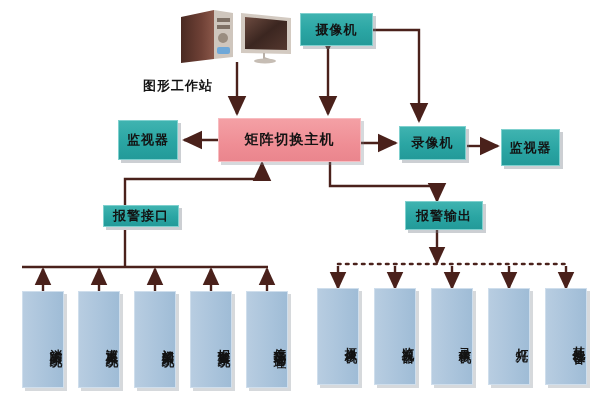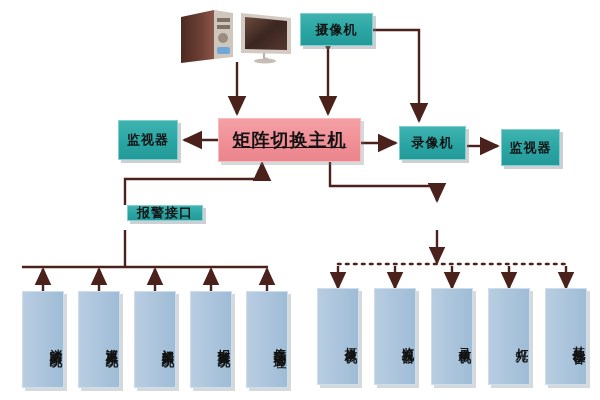--- a/index.html
+++ b/index.html
@@ -24,22 +24,21 @@
   .teal{
     background:linear-gradient(180deg,#3fb3b0 0%,#2aa5a3 55%,#239a99 100%);
     border:1px solid #7fd0ce;
     box-shadow:3px 3px 0 rgba(120,130,140,.38);
     font-size:13px;
   }
   .pink{
     background:linear-gradient(180deg,#f4a0a5 0%,#ef8e95 60%,#ea858d 100%);
     border:1px solid #f7bcc0;
     box-shadow:3px 3px 0 rgba(120,130,140,.30);
-    font-size:18px;
-    text-decoration:underline;
+    font-size:14px;
   }
   .blue{
     background:linear-gradient(90deg,#b8cde1 0%,#a9c3db 60%,#9fbcd6 100%);
     border:1px solid #cfdeec;
     box-shadow:3px 3px 0 rgba(120,130,140,.30);
     font-size:12.5px;
     writing-mode:vertical-rl;
     text-orientation:upright;
     line-height:1.14;
     letter-spacing:2px;
@@ -131,33 +130,35 @@
       <rect x="39" y="19" width="13" height="4" fill="#7e7065"></rect>
       <ellipse cx="45" cy="32" rx="5" ry="5" fill="#9a8d80"></ellipse>
       <rect x="39" y="41" width="13" height="7" rx="2" fill="#6fa8d8"></rect>
 
       <polygon points="63,7 113,12 113,48 63,47" fill="#d3cac1"></polygon>
       <polygon points="67,11 109,15 109,44 67,43" fill="url(#scr)"></polygon>
       <path d="M86,47 L86,52 L94,55 L78,55" fill="none" stroke="#b9b0a7" stroke-width="2"></path>
       <ellipse cx="87" cy="55" rx="11" ry="2.4" fill="#c6bdb4"></ellipse>
     </svg>
   </div>
+  <div class="caption" style="left:143px;top:77px;">图形工作站</div>
 
   <div class="node teal" style="left:300px;top:13px;width:73px;height:33px;">摄像机</div>
 
   <div class="node teal" style="left:118px;top:120px;width:60px;height:40px;">监视器</div>
 
   <div class="node pink" style="left:218px;top:118px;width:143px;height:44px;">矩阵切换主机</div>
 
   <div class="node teal" style="left:399px;top:126px;width:67px;height:34px;">录像机</div>
 
   <div class="node teal" style="left:501px;top:129px;width:59px;height:37px;">监视器</div>
 
-  <div class="node teal" style="left:103px;top:205px;width:76px;height:16px;margin-left:24px;">报警接口</div>
+  <div class="node teal" style="left:103px;top:205px;width:76px;height:22px;">报警接口</div>
 
+  <div class="node teal" style="left:405px;top:201px;width:78px;height:29px;">报警输出</div>
 
   <div class="node blue" style="left:22px;top:291px;width:42px;height:97px;">消防系统</div>
   <div class="node blue" style="left:78px;top:291px;width:42px;height:97px;">巡更系统</div>
   <div class="node blue" style="left:134px;top:291px;width:42px;height:97px;">门禁系统</div>
   <div class="node blue" style="left:190px;top:291px;width:42px;height:97px;">报警系统</div>
   <div class="node blue" style="left:246px;top:291px;width:42px;height:97px;">停车场管理</div>
 
   <div class="node blue" style="left:317px;top:288px;width:42px;height:97px;">摄像机</div>
   <div class="node blue" style="left:374px;top:288px;width:42px;height:97px;">监视器</div>
   <div class="node blue" style="left:431px;top:288px;width:42px;height:97px;">录像机</div>

